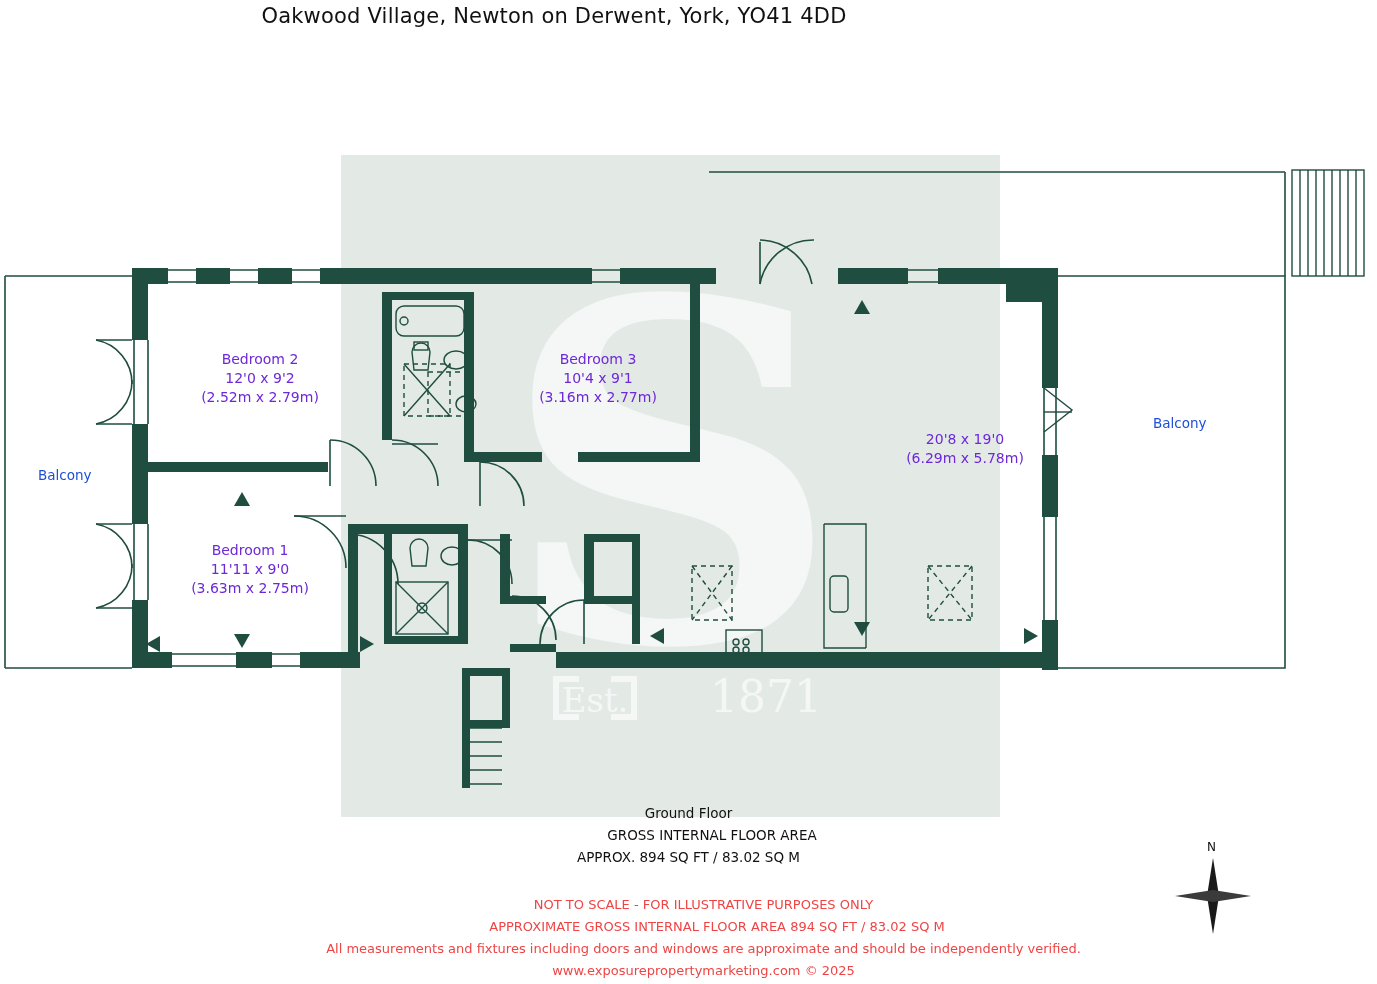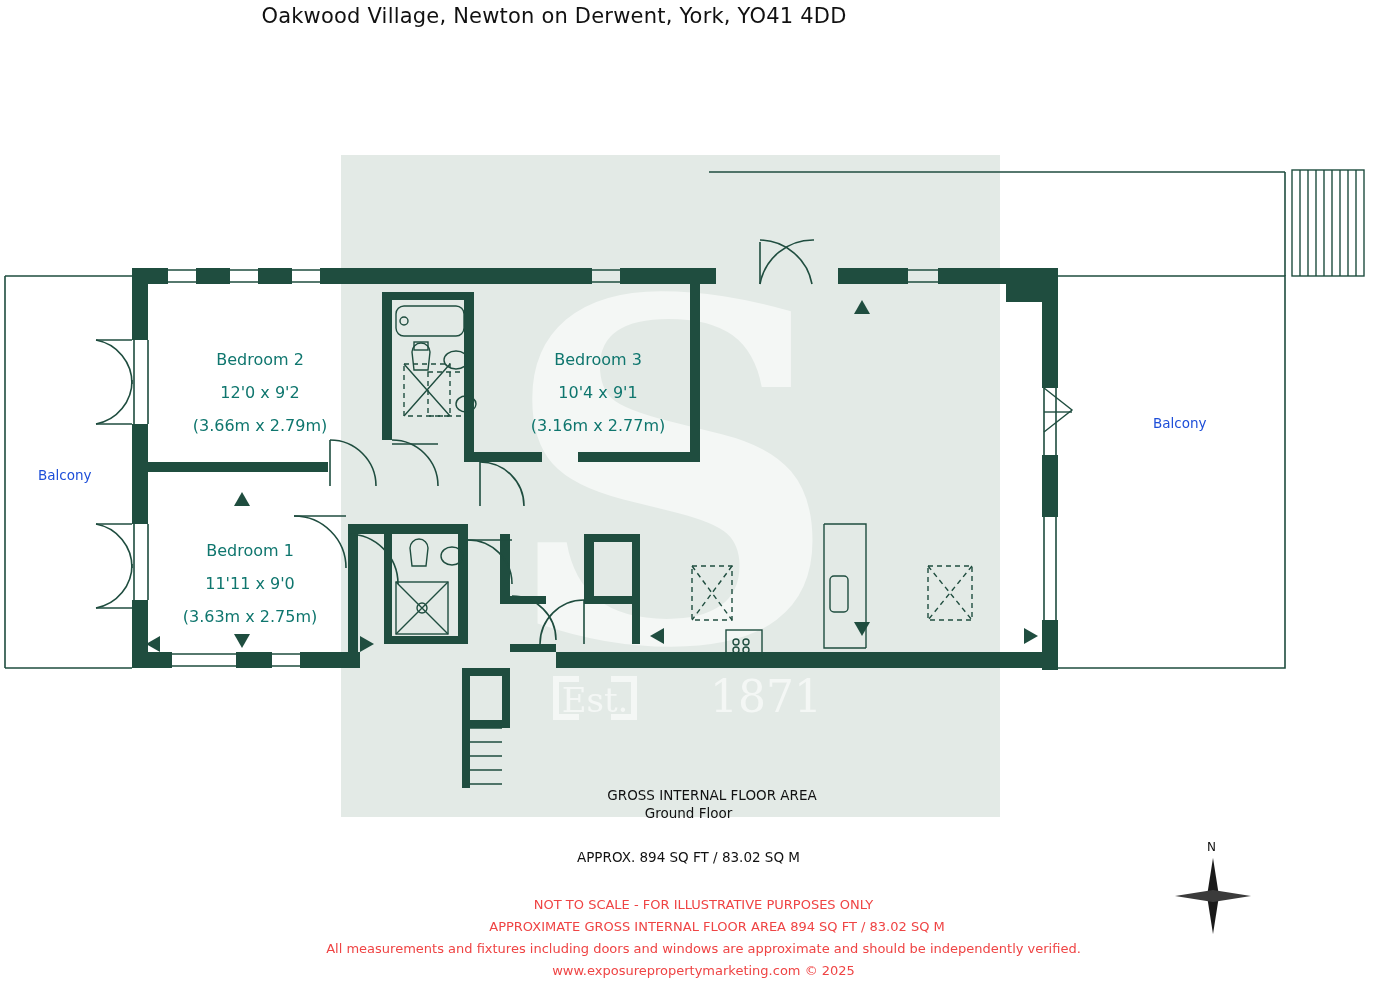--- a/index.html
+++ b/index.html
@@ -24,27 +24,27 @@
     letter-spacing: 0.2px;
   }
   #plan-svg {
     position: absolute;
     top: 0;
     left: 0;
   }
   .room-label {
     position: absolute;
     text-align: center;
-    font-size: 16px;
+    font-size: 14px;
     line-height: 19px;
-    color: #0f766e;
+    color: #6d28d9;
     white-space: nowrap;
   }
   .room-label .rname { display: block; }
-  .room-label .rdim { display: block; margin-top: 14px; }
+  .room-label .rdim { display: block; }
   .balcony-label {
     position: absolute;
     font-size: 13.5px;
     color: #1d4ed8;
   }
   .footer {
     position: absolute;
     left: 15px;
     width: 1377px;
     text-align: center;
@@ -279,43 +279,45 @@
     <polygon points="1213,858 1219,896 1213,902 1207,896" fill="#1a1a1a"></polygon>
     <polygon points="1213,934 1219,896 1213,890 1207,896" fill="#1a1a1a"></polygon>
     <polygon points="1175,896 1213,902 1219,896 1213,890" fill="#3b3b3b"></polygon>
     <polygon points="1251,896 1213,902 1207,896 1213,890" fill="#3b3b3b"></polygon>
   </g>
 </svg>
 
 <div class="room-label" style="left:150px; top:350px; width:220px;">
   <span class="rname">Bedroom 2</span>
   <span class="rdim">12'0 x 9'2</span>
-  <span class="rdim">(3.66m x 2.79m)</span>
+  <span class="rdim">(2.52m x 2.79m)</span>
 </div>
 
 <div class="room-label" style="left:488px; top:350px; width:220px;">
   <span class="rname">Bedroom 3</span>
   <span class="rdim">10'4 x 9'1</span>
   <span class="rdim">(3.16m x 2.77m)</span>
 </div>
 
 <div class="room-label" style="left:740px; top:430px; width:450px;">
+  <span class="rdim">20'8 x 19'0</span>
+  <span class="rdim">(6.29m x 5.78m)</span>
 </div>
 
 <div class="room-label" style="left:135px; top:541px; width:230px;">
   <span class="rname">Bedroom 1</span>
   <span class="rdim">11'11 x 9'0</span>
   <span class="rdim">(3.63m x 2.75m)</span>
 </div>
 
 <div class="balcony-label" style="left:38px; top:467px;">Balcony</div>
 <div class="balcony-label" style="left:1153px; top:415px;">Balcony</div>
 
 <div class="floor-block" style="top:802px;">Ground Floor</div>
-<div class="floor-block" style="top:784px;padding-left:47px;">GROSS INTERNAL FLOOR AREA</div>
+<div class="floor-block" style="top:824px;padding-left:47px;">GROSS INTERNAL FLOOR AREA</div>
 <div class="floor-block" style="top:846px;">APPROX. 894 SQ FT / 83.02 SQ M</div>
 
 <div class="compass-letter" style="left:1207px; top:840px;">N</div>
 
 <div class="footer" style="top:894px;">NOT TO SCALE - FOR ILLUSTRATIVE PURPOSES ONLY</div>
 <div class="footer" style="top:916px;padding-left:27px;">APPROXIMATE GROSS INTERNAL FLOOR AREA 894 SQ FT / 83.02 SQ M</div>
 <div class="footer" style="top:938px;">All measurements and fixtures including doors and windows are approximate and should be independently verified.</div>
 <div class="footer" style="top:960px;">www.exposurepropertymarketing.com © 2025</div>
 
 </body></html>

